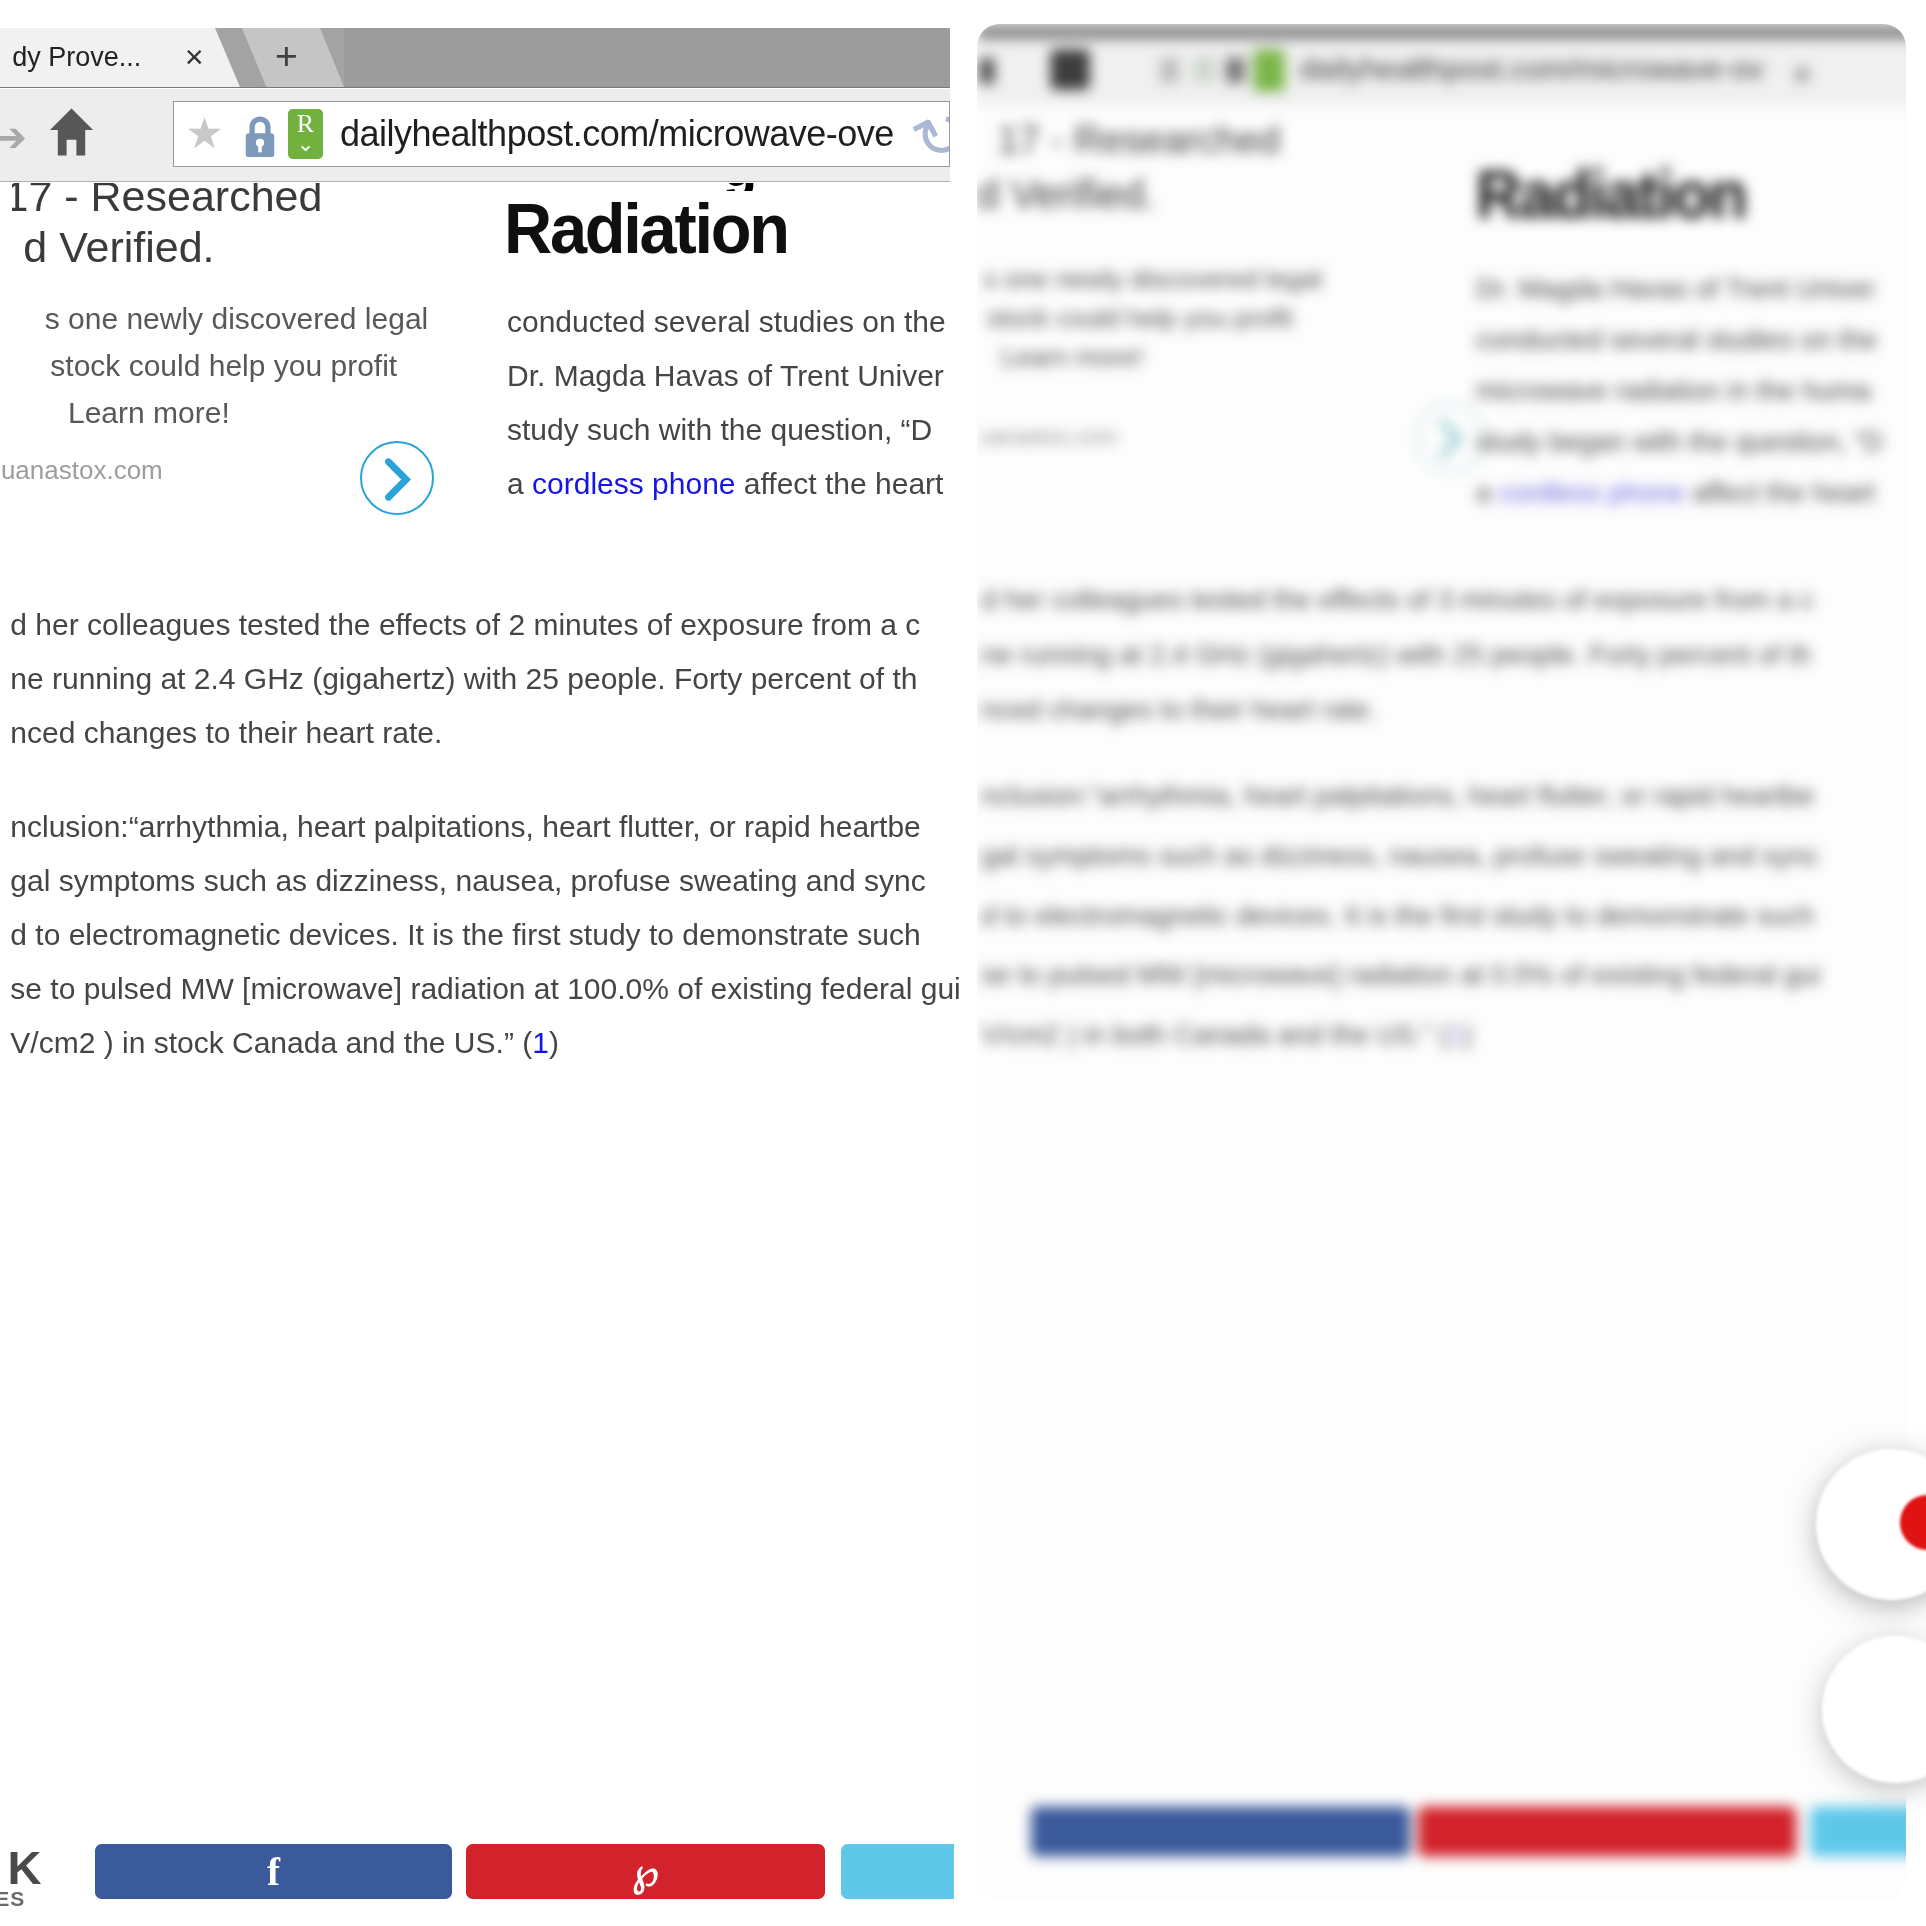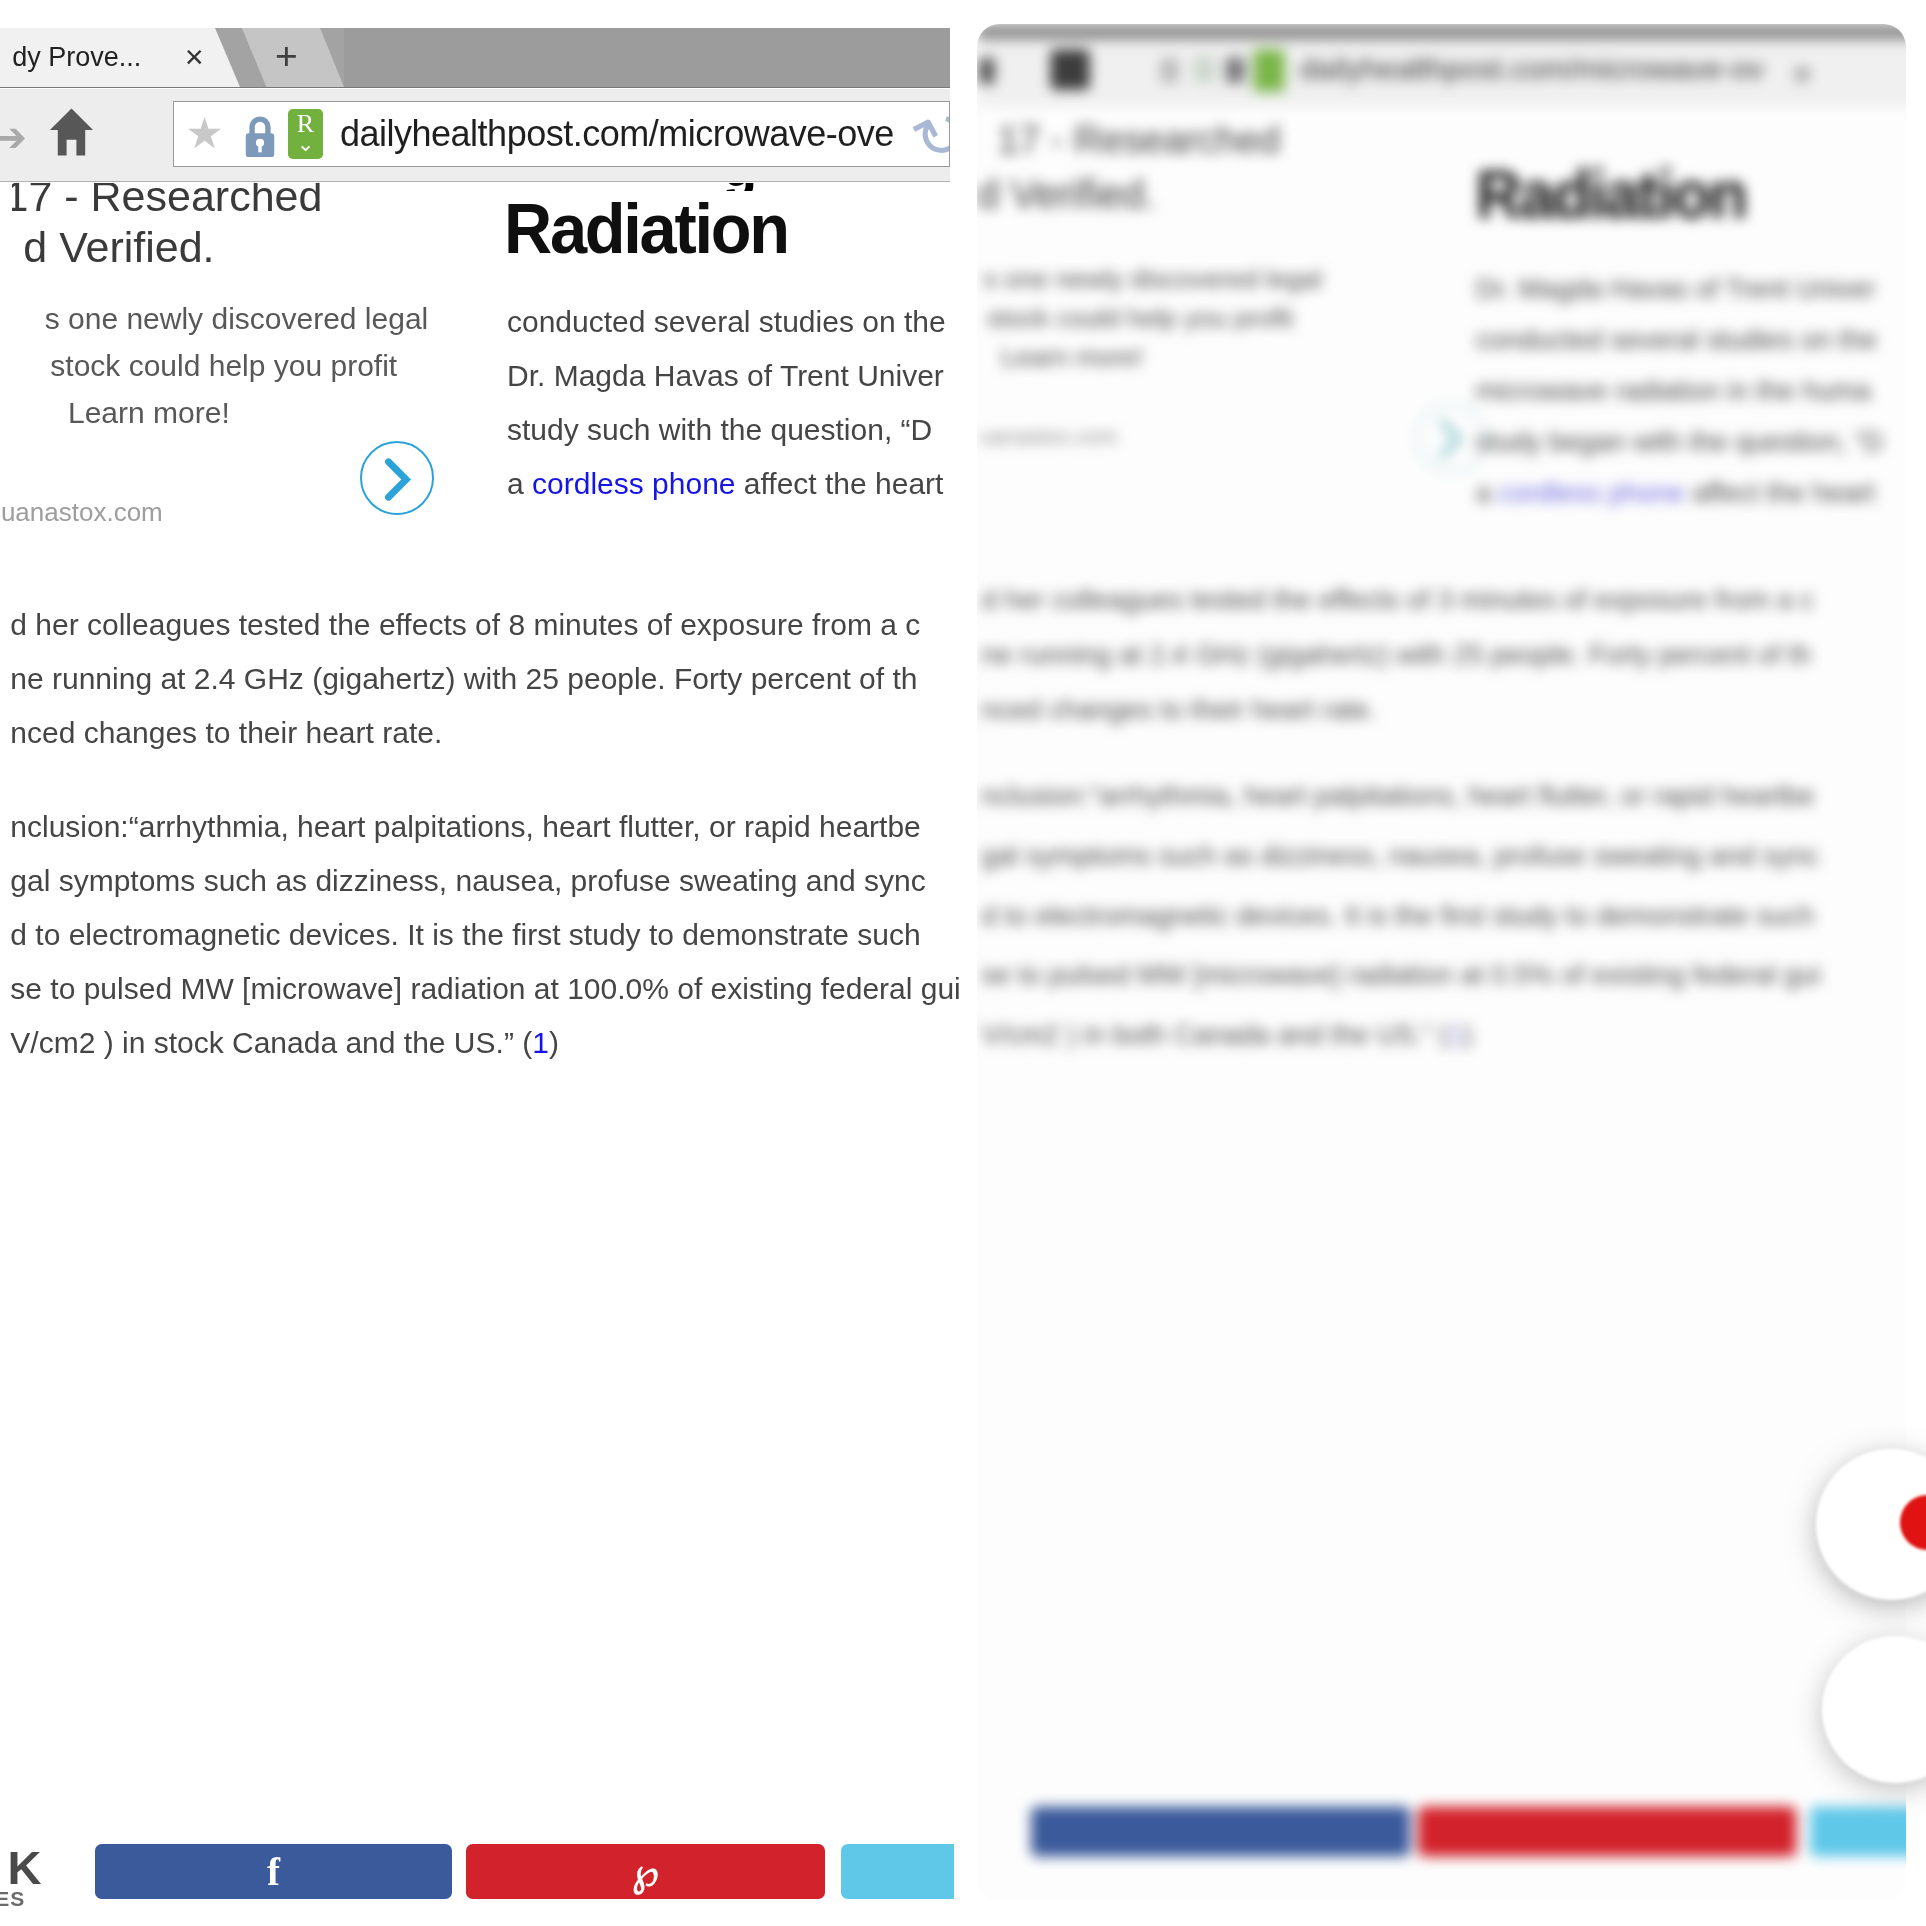--- a/index.html
+++ b/index.html
@@ -41,21 +41,21 @@
   
   #headline-clip{left:0;top:183px;width:477px;height:100px;overflow:hidden;margin-left:12px;}
   #headline-l1{left:-7.5px;top:-11.3px;font-size:43px;color:#3a3a3a;}
   #headline-l2{left:11.3px;top:40px;font-size:43px;color:#3a3a3a;}
 
   
   .ad-line{font-size:30px;color:#585858;margin-left:40px;}
   #ad-l1{left:4.7px;top:302px;}
   #ad-l2{left:10.3px;top:349px;}
   #ad-l3{left:28px;top:396px;}
-  #ad-domain{left:0.9px;top:455px;font-size:26px;color:#9d9d9d;margin-top:42px;}
+  #ad-domain{left:0.9px;top:455px;font-size:26px;color:#9d9d9d;}
   #ad-arrow-circle{left:360px;top:441px;width:74px;height:74px;border:2.8px solid #2ba3d9;border-radius:50%;
                    box-sizing:border-box;}
   #ad-arrow-circle svg{position:absolute;left:21px;top:14px;}
 
   
   #frag-clip{left:723px;top:183px;width:71px;height:7.5px;overflow:hidden;}
   #frag-clip span{position:absolute;left:0;top:-49px;font-size:56px;font-weight:700;color:#000;}
 
   
   #radiation-h{left:504px;top:188px;font-size:71px;font-weight:700;color:#0f0f0f;
@@ -189,21 +189,21 @@
     <div id="radiation-h" class="abs nowrap">Radiation</div>
 
     <div id="intro-p" class="abs">
       <div class="nowrap">conducted several studies on the</div>
       <div class="nowrap">Dr. Magda Havas of Trent Univer</div>
       <div class="nowrap">study such with the question, “D</div>
       <div class="nowrap"><span>a </span><span class="blue-link">cordless phone</span><span> affect the heart</span></div>
     </div>
 
     <div id="para1" class="abs">
-      <div class="nowrap">d her colleagues tested the effects of 8 minutes of exposure from a c</div>
+      <div class="nowrap">d her colleagues tested the effects of 2 minutes of exposure from a c</div>
       <div class="nowrap">ne running at 2.4 GHz (gigahertz) with 25 people. Forty percent of th</div>
       <div class="nowrap">nced changes to their heart rate.</div>
     </div>
 
     <div id="para2" class="abs">
       <div class="nowrap">nclusion:“arrhythmia, heart palpitations, heart flutter, or rapid heartbe</div>
       <div class="nowrap">gal symptoms such as dizziness, nausea, profuse sweating and sync</div>
       <div class="nowrap">d to electromagnetic devices. It is the first study to demonstrate such</div>
       <div class="nowrap">se to pulsed MW [microwave] radiation at 100.0% of existing federal gui</div>
       <div class="nowrap"><span>V/cm2 ) in stock Canada and the US.” (</span><span class="blue-link">1</span><span>)</span></div>

